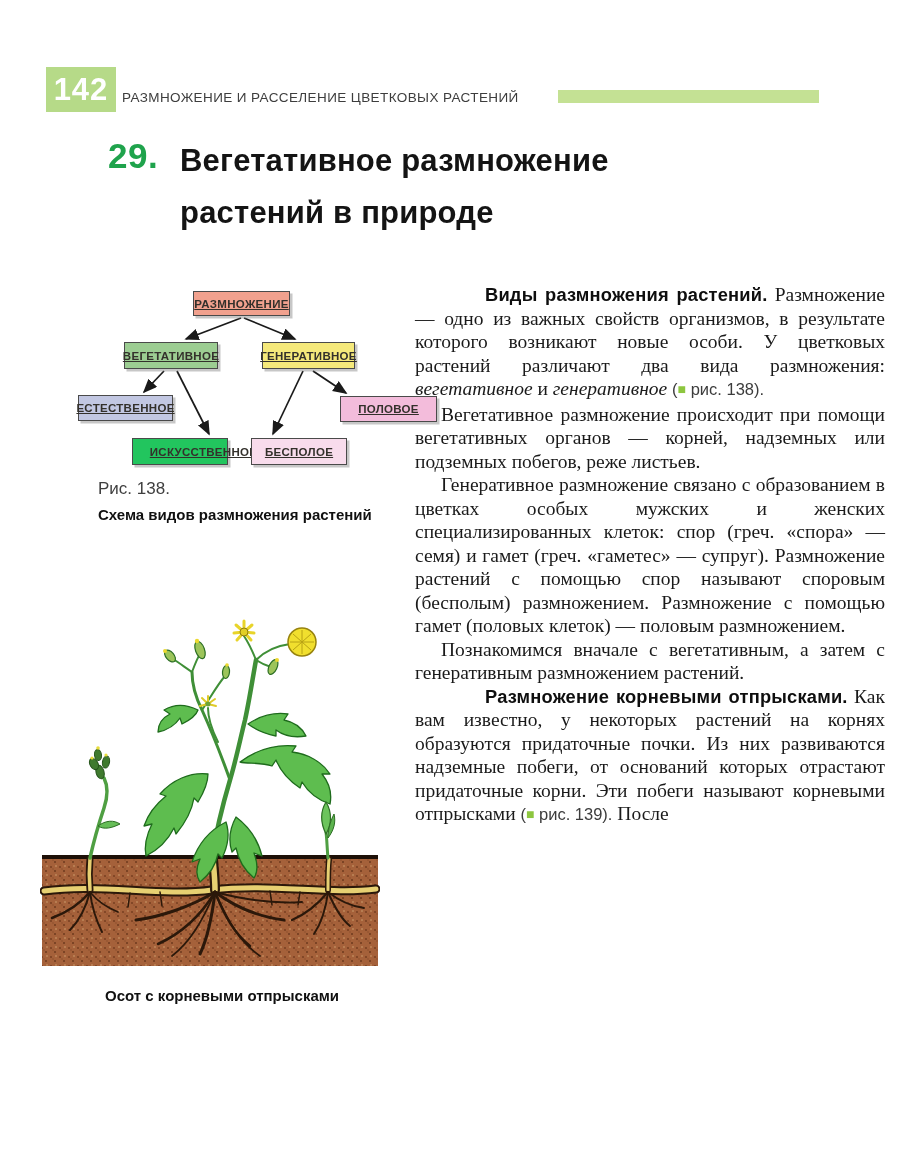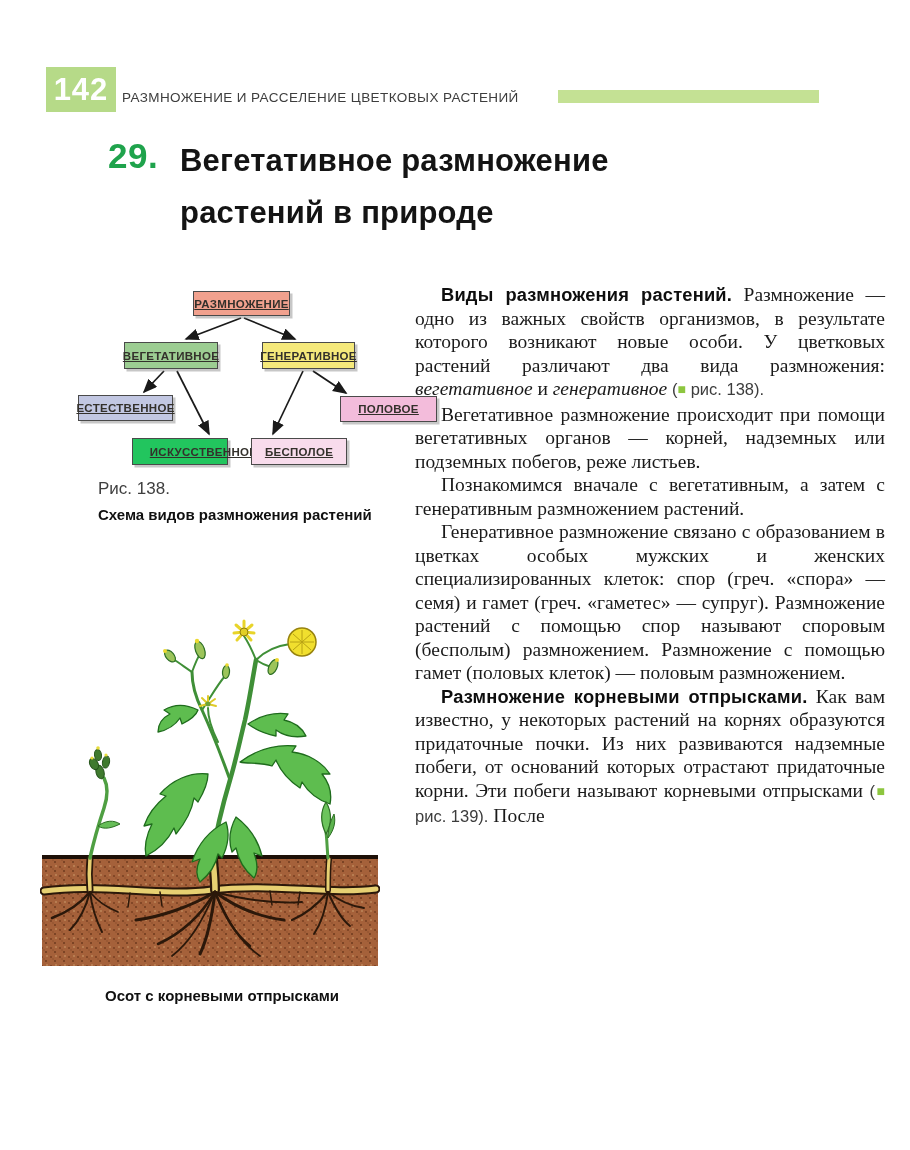--- a/index.html
+++ b/index.html
@@ -65,21 +65,21 @@
     font-size:19px; line-height:25.5px; font-style:italic;
     text-align:justify; letter-spacing:1.2px; word-spacing:2px;
     margin-bottom:15px; color:#1a1a1a;
   }
   .body-p {
     font-size:19.5px; line-height:23.5px; text-align:justify;
     text-indent:26px; color:#1a1a1a;
   }
   .seg-lead {
     font-family:"Liberation Sans", sans-serif; font-weight:bold;
-    font-size:18.3px; letter-spacing:0.2px; color:#0e0e0e; font-style:normal;
+    font-size:18.3px; letter-spacing:0.2px; color:#0e0e0e; font-style:normal;margin-left:44px;
   }
   .seg-ref {
     font-family:"Liberation Sans", sans-serif; font-size:16.5px;
     color:#3c3c3c; font-style:normal; letter-spacing:0;
   }
   .seg-sq { font-style:normal; font-size:14px; position:relative; top:-1px; letter-spacing:0; }
   .seg-i  { font-style:italic; }
 </style>
 </head>
 <body>
@@ -265,19 +265,19 @@
   </svg>
 
   <div class="cap cap-139">
     <div class="cap-text">Осот с корневыми отпрысками</div>
   </div>
 
   <div class="column">
     <div>
         <p class="body-p"><span class="seg-lead">Виды размножения растений.</span><span class="seg-n"> Размножение — одно из важных свойств организмов, в результате которого возникают новые особи. У цветковых растений различают два вида размножения: </span><span class="seg-i">вегетативное</span><span class="seg-n"> и </span><span class="seg-i">генеративное</span><span class="seg-n"> </span><span class="seg-ref">(</span><span class="seg-sq" style="color: rgb(141, 198, 63);">■</span><span class="seg-ref"> рис. 138).</span></p>
         <p class="body-p"><span class="seg-n">Вегетативное размножение происходит при помощи вегетативных органов — корней, надземных или подземных побегов, реже листьев.</span></p>
+        <p class="body-p"><span class="seg-n">Генеративное размножение связано с образованием в цветках особых мужских и женских специализированных клеток: спор (греч. «спора» — семя) и гамет (греч. «гаметес» — супруг). Размножение растений с помощью спор называют споровым (бесполым) размножением. Размножение с помощью гамет (половых клеток) — половым размножением.</span></p>
         <p class="body-p"><span class="seg-n">Познакомимся вначале с вегетативным, а затем с генеративным размножением растений.</span></p>
-        <p class="body-p"><span class="seg-n">Генеративное размножение связано с образованием в цветках особых мужских и женских специализированных клеток: спор (греч. «спора» — семя) и гамет (греч. «гаметес» — супруг). Размножение растений с помощью спор называют споровым (бесполым) размножением. Размножение с помощью гамет (половых клеток) — половым размножением.</span></p>
         <p class="body-p"><span class="seg-lead">Размножение корневыми отпрысками.</span><span class="seg-n"> Как вам известно, у некоторых растений на корнях образуются придаточные почки. Из них развиваются надземные побеги, от оснований которых отрастают придаточные корни. Эти побеги называют корневыми отпрысками </span><span class="seg-ref">(</span><span class="seg-sq" style="color: rgb(141, 198, 63);">■</span><span class="seg-ref"> рис. 139).</span><span class="seg-n"> После</span></p>
       </div>
   </div>
 
 </div>
 
 </body></html>

